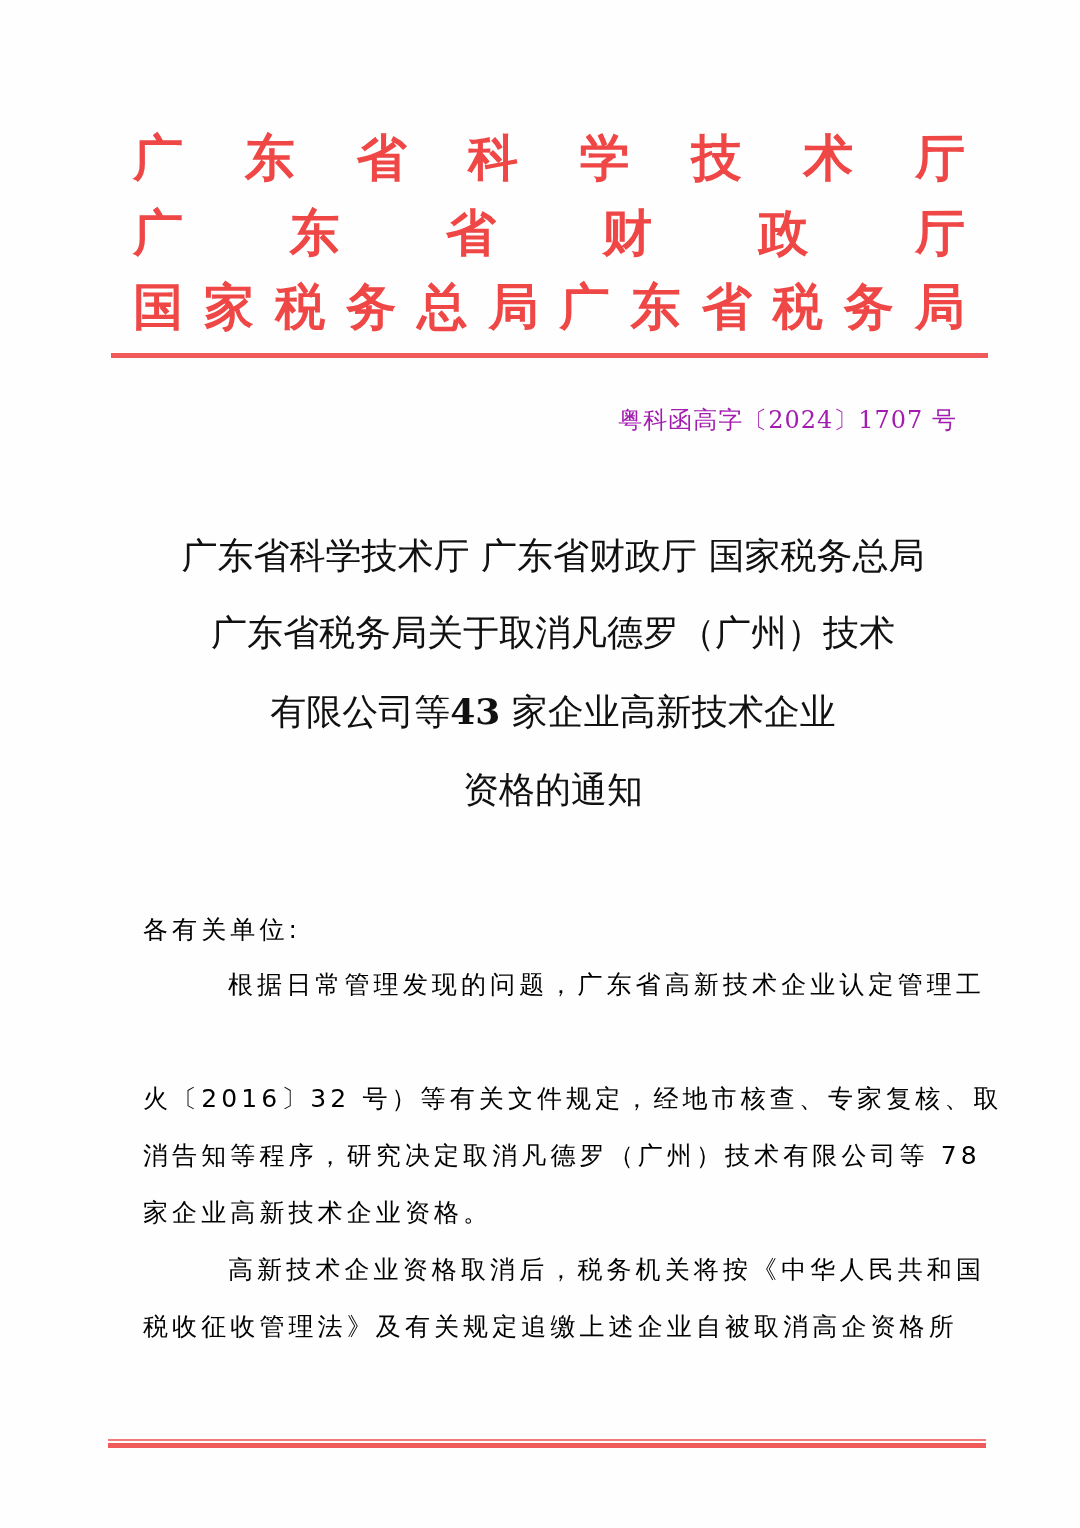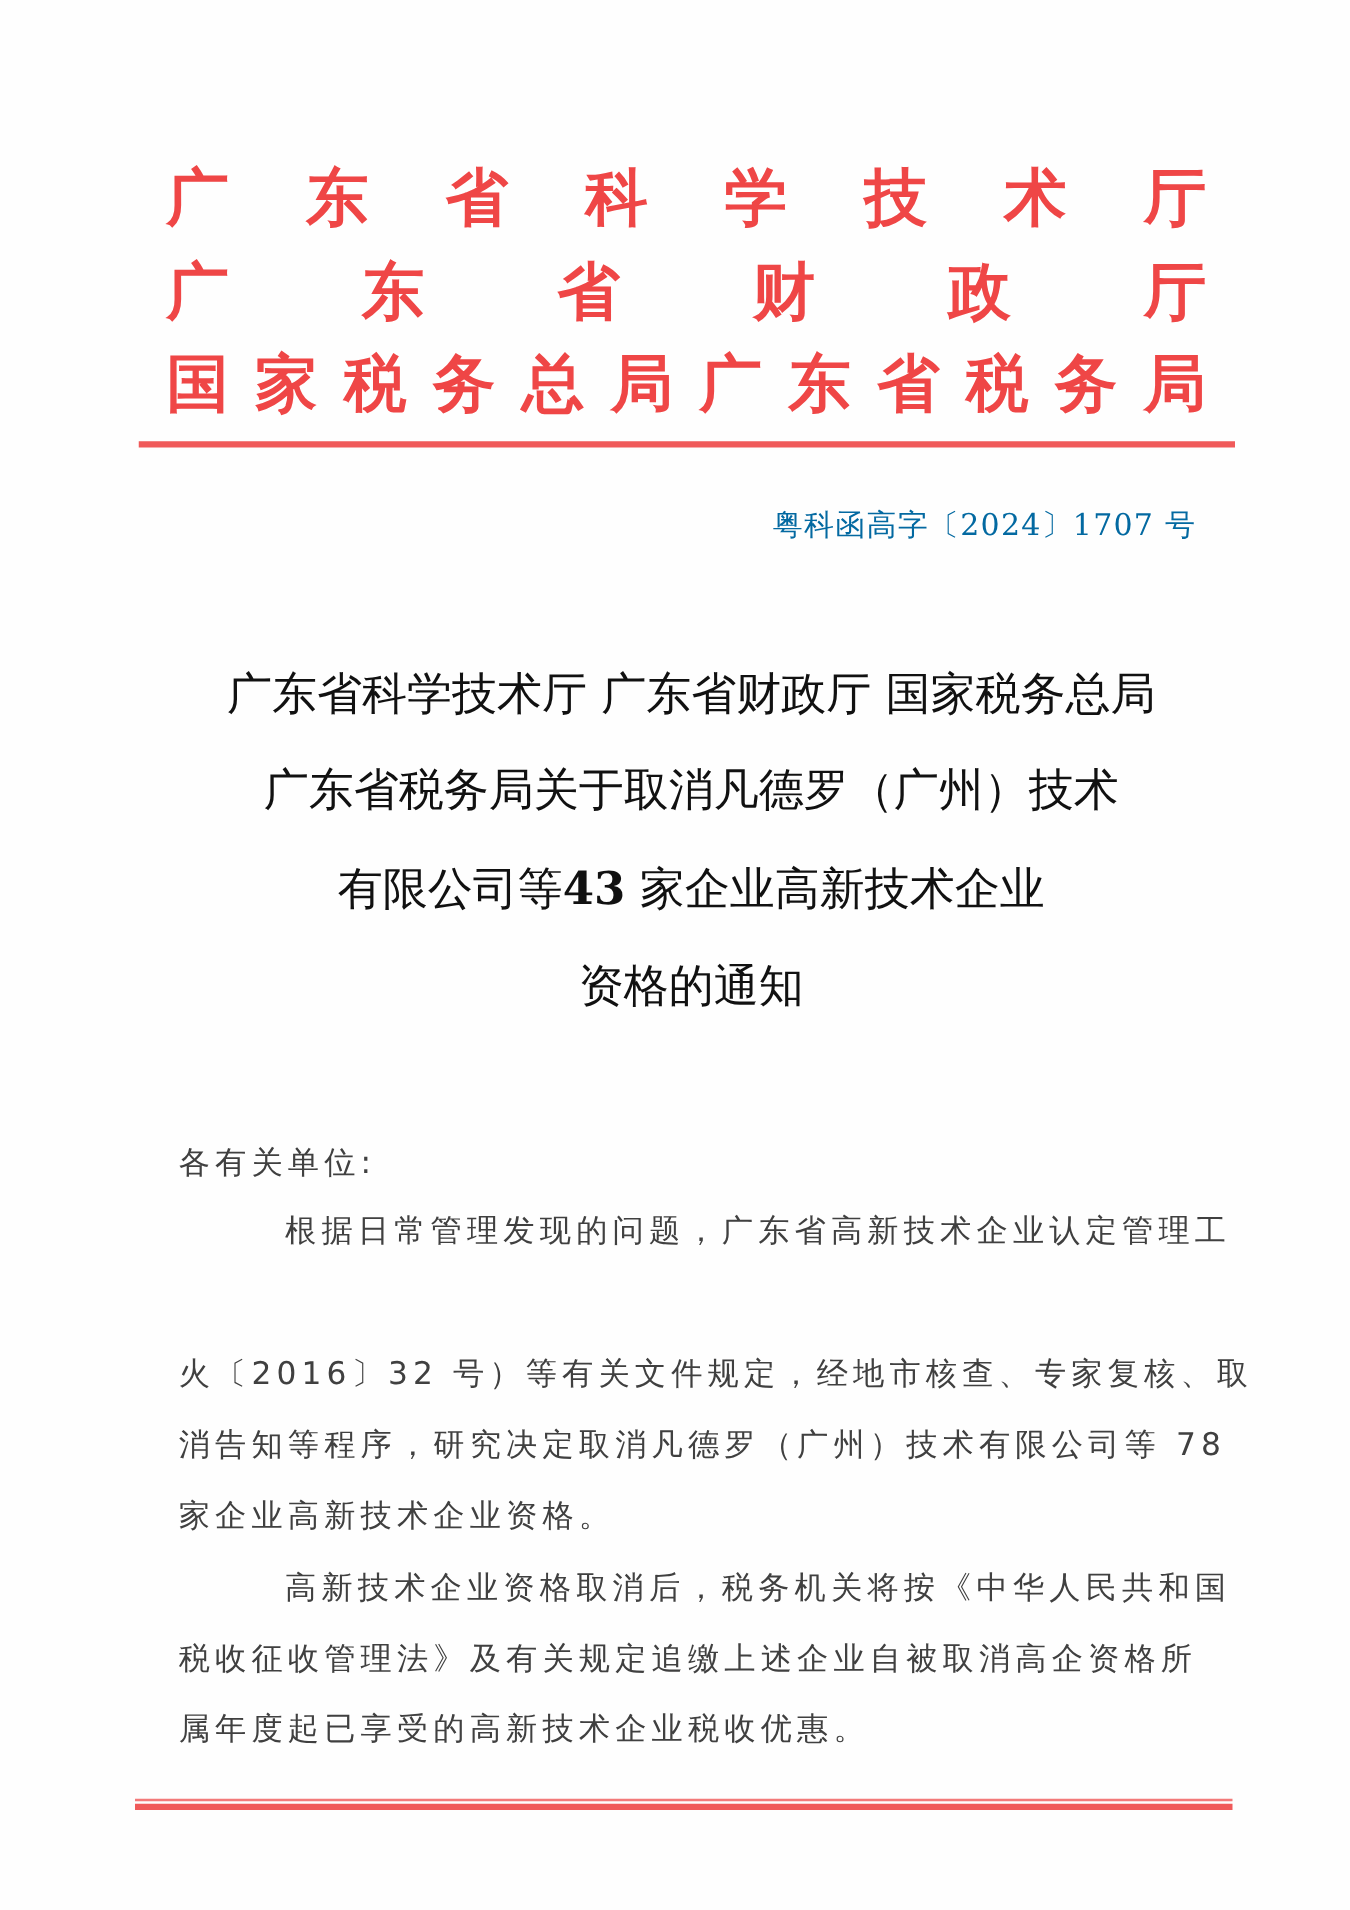--- a/index.html
+++ b/index.html
@@ -69,21 +69,21 @@
 
   
   .doc-number {
     position: absolute;
     right: 123px;
     top: 404px;
     font-family: "DejaVu Serif", "Liberation Serif", serif;
     font-size: 24px;
     line-height: 32px;
     letter-spacing: 1px;
-    color: #0369a1;
+    color: #a21caf;
     white-space: nowrap;
   }
 
   
   .title-line {
     position: absolute;
     left: 0;
     width: 1106px;
     text-align: center;
     font-family: "DejaVu Sans", "Liberation Sans", sans-serif;
@@ -100,21 +100,21 @@
 
   
   .body-line {
     position: absolute;
     left: 143px;
     width: 814px;
     font-family: "DejaVu Sans", "Liberation Sans", sans-serif;
     font-size: 25px;
     line-height: 34px;
     letter-spacing: 4.1px;
-    color: #404040;
+    color: #000000;
     white-space: nowrap;
     text-align: justify;
     text-align-last: justify;
   }
   .body-line.last { text-align-last: left; }
   .body-line.indent { left: 200px; width: 757px; margin-left: 28px; }
   .salutation { text-align-last: left; }
 </style>
 </head>
 <body>
@@ -165,17 +165,16 @@
 
   <div class="body-line salutation" style="top:913px;">各有关单位:</div>
 
   <div class="body-line indent" style="top:968px;">根据日常管理发现的问题，广东省高新技术企业认定管理工</div>
   <div class="body-line" style="top:1082px;">火〔2016〕32 号）等有关文件规定，经地市核查、专家复核、取</div>
   <div class="body-line" style="top:1139px;">消告知等程序，研究决定取消凡德罗（广州）技术有限公司等 78</div>
   <div class="body-line last" style="top:1196px;">家企业高新技术企业资格。</div>
 
   <div class="body-line" style="top:1310px;">税收征收管理法》及有关规定追缴上述企业自被取消高企资格所</div>
   <div class="body-line indent" style="top:1253px;">高新技术企业资格取消后，税务机关将按《中华人民共和国</div>
-  <div class="body-line last" style="top:1366px;">属年度起已享受的高新技术企业税收优惠。</div>
 
   <div class="red-rule-bottom-thin"></div>
   <div class="red-rule-bottom"></div>
 </div>
 
 </body></html>

